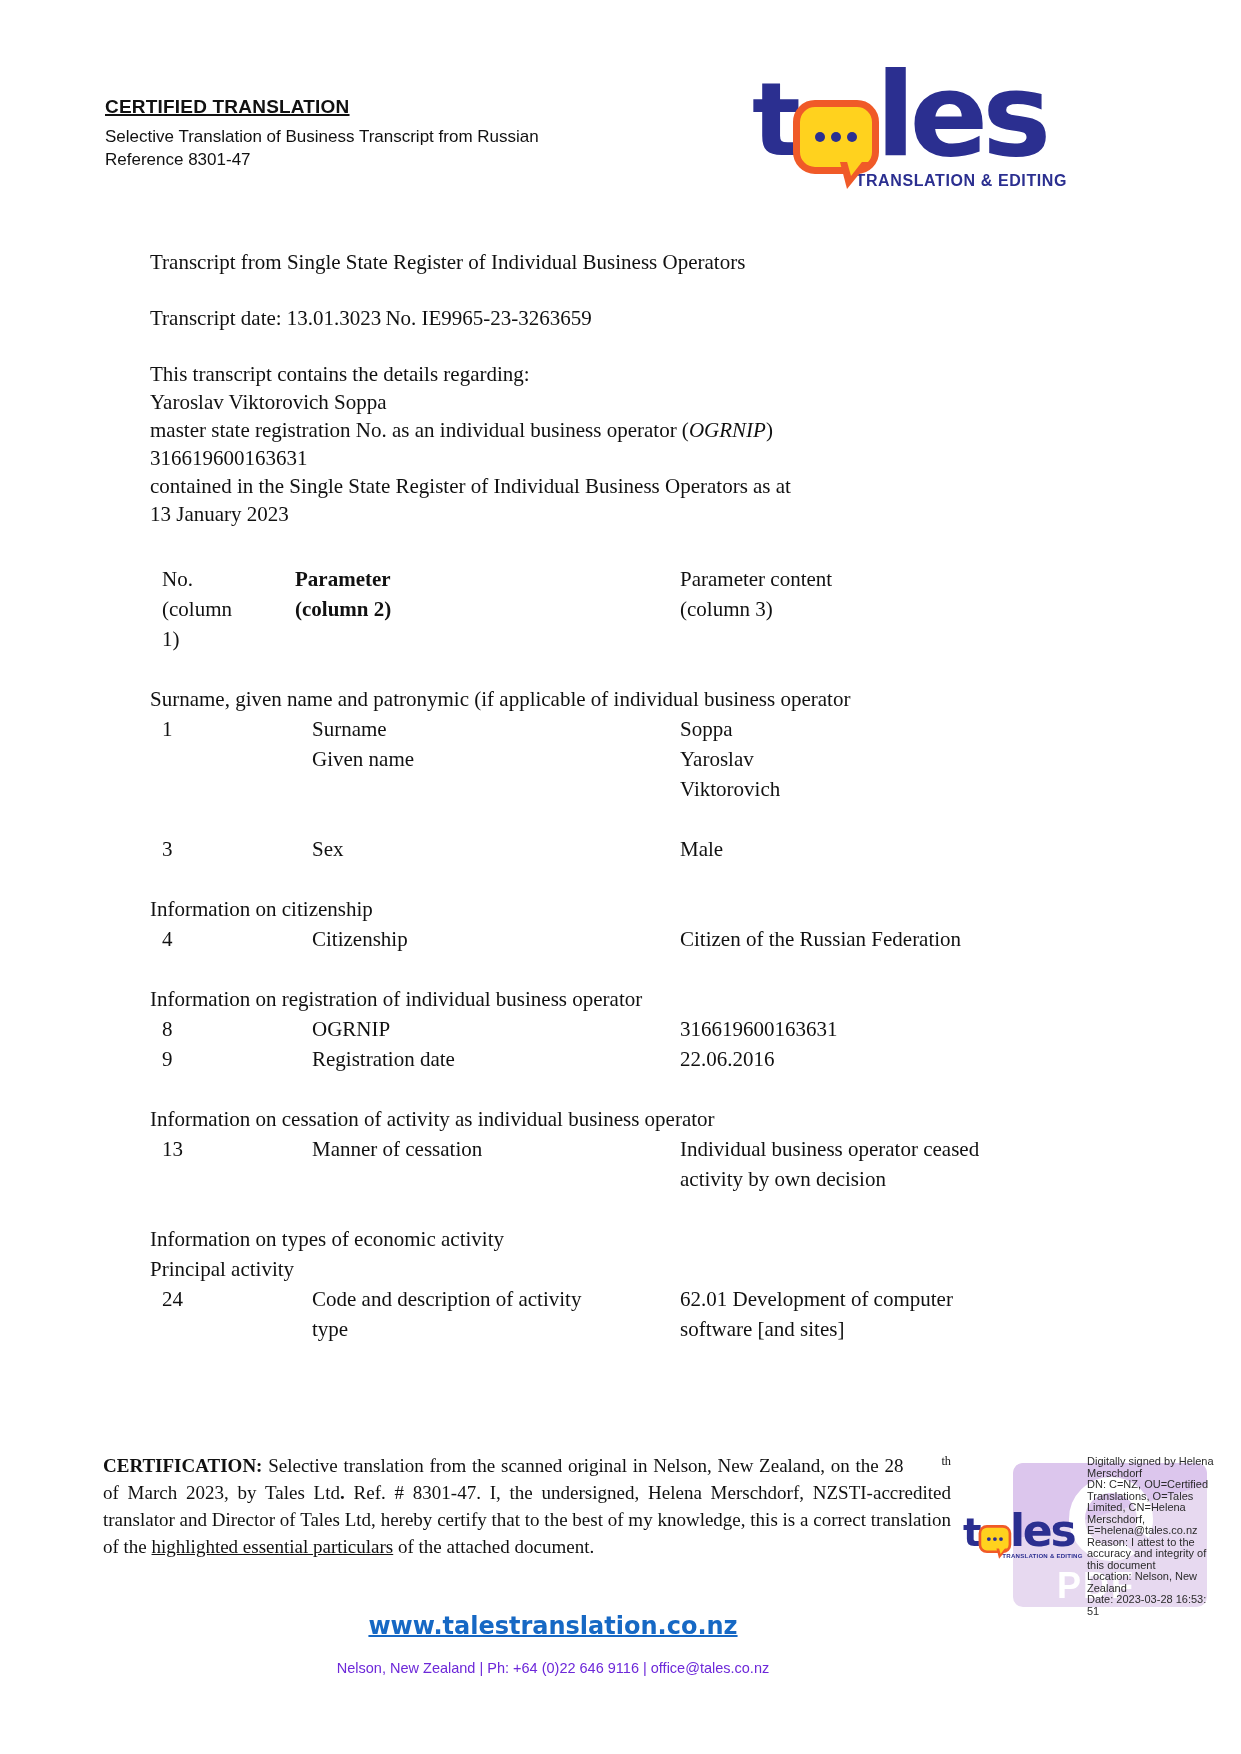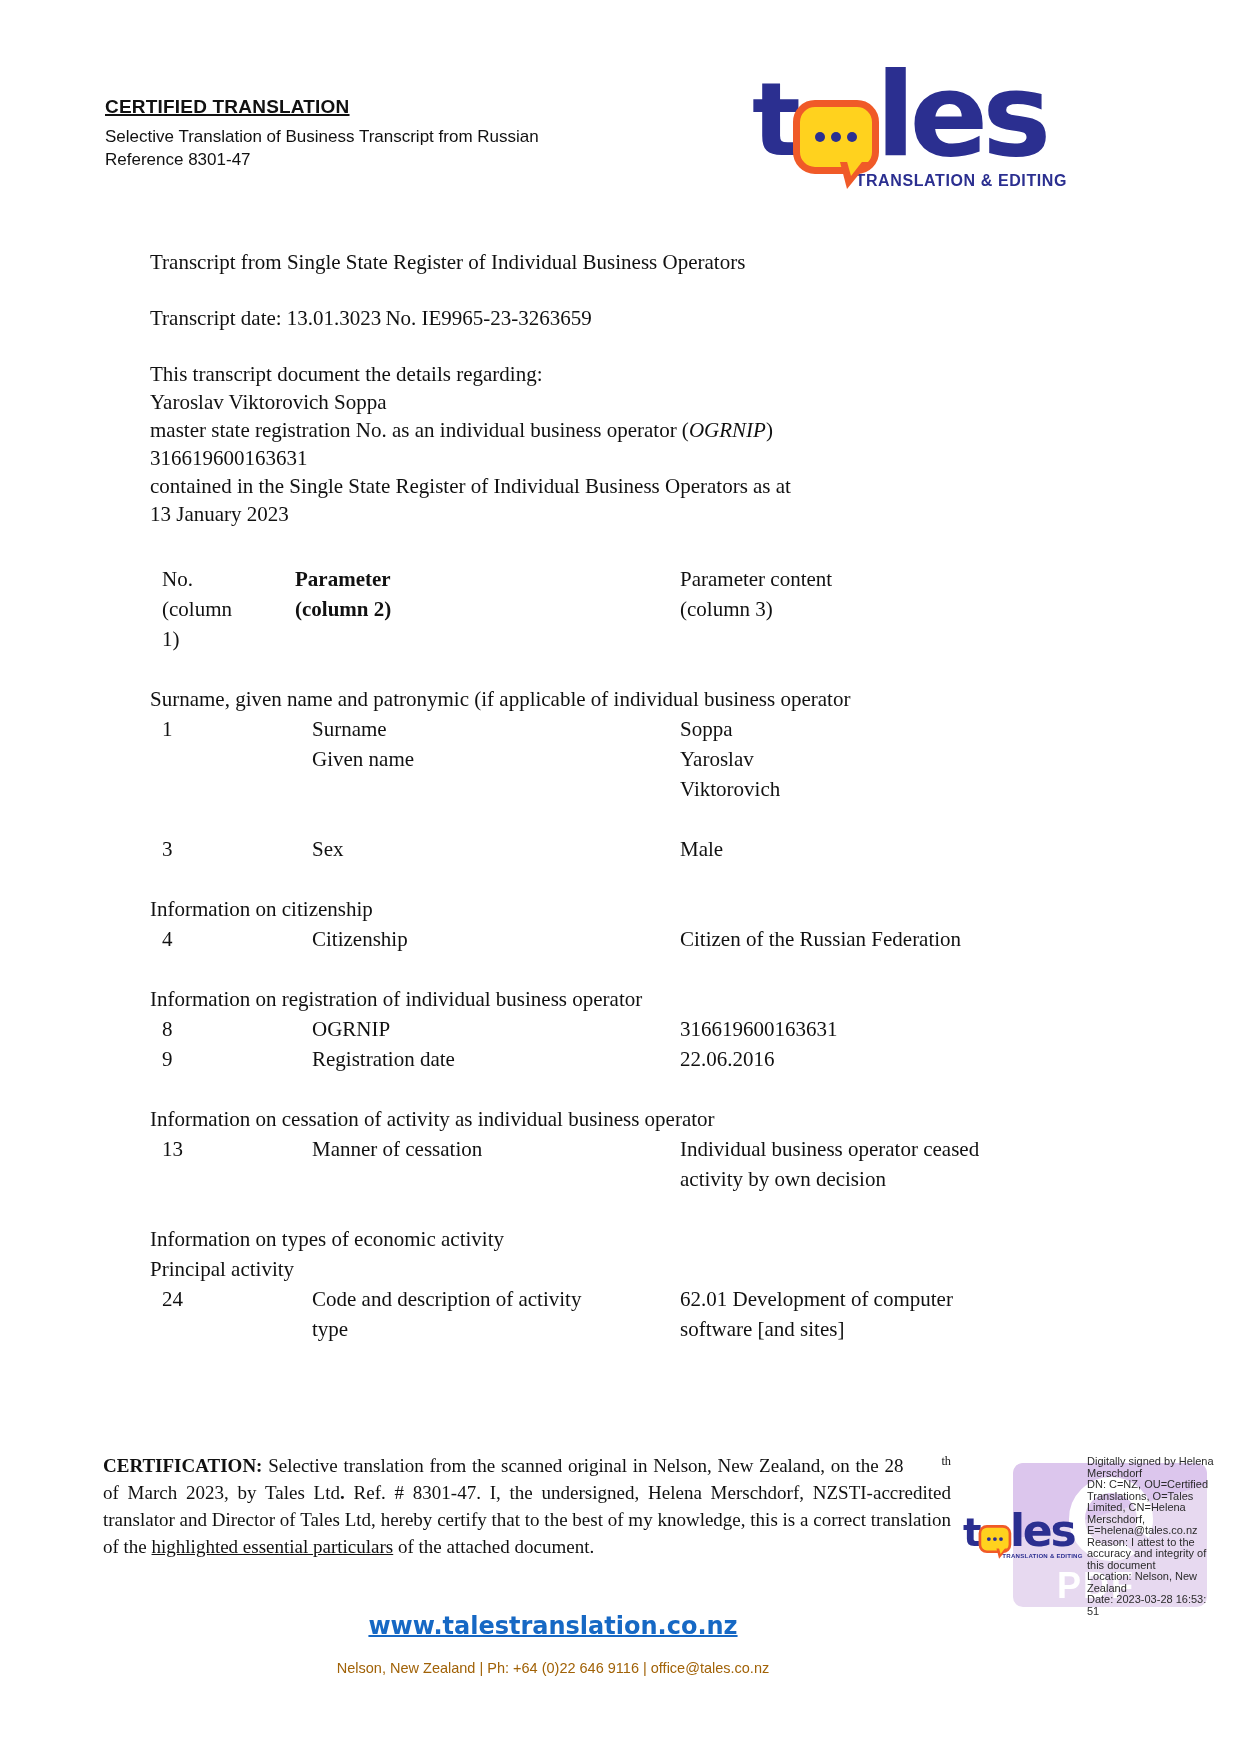--- a/index.html
+++ b/index.html
@@ -67,21 +67,21 @@
                font-family:"Liberation Sans", sans-serif; font-weight:bold; font-size:36px; letter-spacing:2px; }
   .sig-text { position:absolute; left:1087px; top:1456px; width:160px; z-index:4;
               font-family:"Liberation Sans", sans-serif; font-size:11px; line-height:11.5px;
               color:#2b2b2b; white-space:pre-line; }
 
   
   .site { position:absolute; left:0; top:1612px; width:1106px; text-align:center;
           font-family:"DejaVu Sans", sans-serif; font-weight:bold; font-size:24px;
           color:var(--link); text-decoration:underline; text-decoration-thickness:2px; }
   .contact { position:absolute; left:0; top:1660px; width:1106px; text-align:center;
-             font-family:"Liberation Sans", sans-serif; font-size:14.5px; color:#a16207; }
+             font-family:"Liberation Sans", sans-serif; font-size:14.5px; color:#6d28d9; }
 </style>
 </head>
 <body>
 
 <div class="page">
 
   <div class="hdr">
     <div class="hdr-title">CERTIFIED TRANSLATION</div>
     <div class="hdr-sub">Selective Translation of Business Transcript from Russian</div>
     <div class="hdr-ref">Reference 8301-47</div>
@@ -100,21 +100,21 @@
       <span class="logo-les">les</span>
     </div>
     <div class="logo-tagline">TRANSLATION &amp; EDITING</div>
   </div>
 
   <div class="intro">
     <div class="line">Transcript from Single State Register of Individual Business Operators</div>
     <div class="blank"></div>
     <div class="line"><span>Transcript date: 13.01.3023</span><span class="no-gap">No. IE9965-23-3263659</span></div>
     <div class="blank"></div>
-    <div class="line">This transcript document the details regarding:</div>
+    <div class="line">This transcript contains the details regarding:</div>
     <div class="line">Yaroslav Viktorovich Soppa</div>
     <div class="line"><span>master state registration No. as an individual business operator (</span><i>OGRNIP</i><span>)</span></div>
     <div class="line">316619600163631</div>
     <div class="line">contained in the Single State Register of Individual Business Operators as at</div>
     <div class="line">13 January 2023</div>
   </div>
 
   <div class="table-area">
     <div class="line">
       <span class="c1">No.</span>

